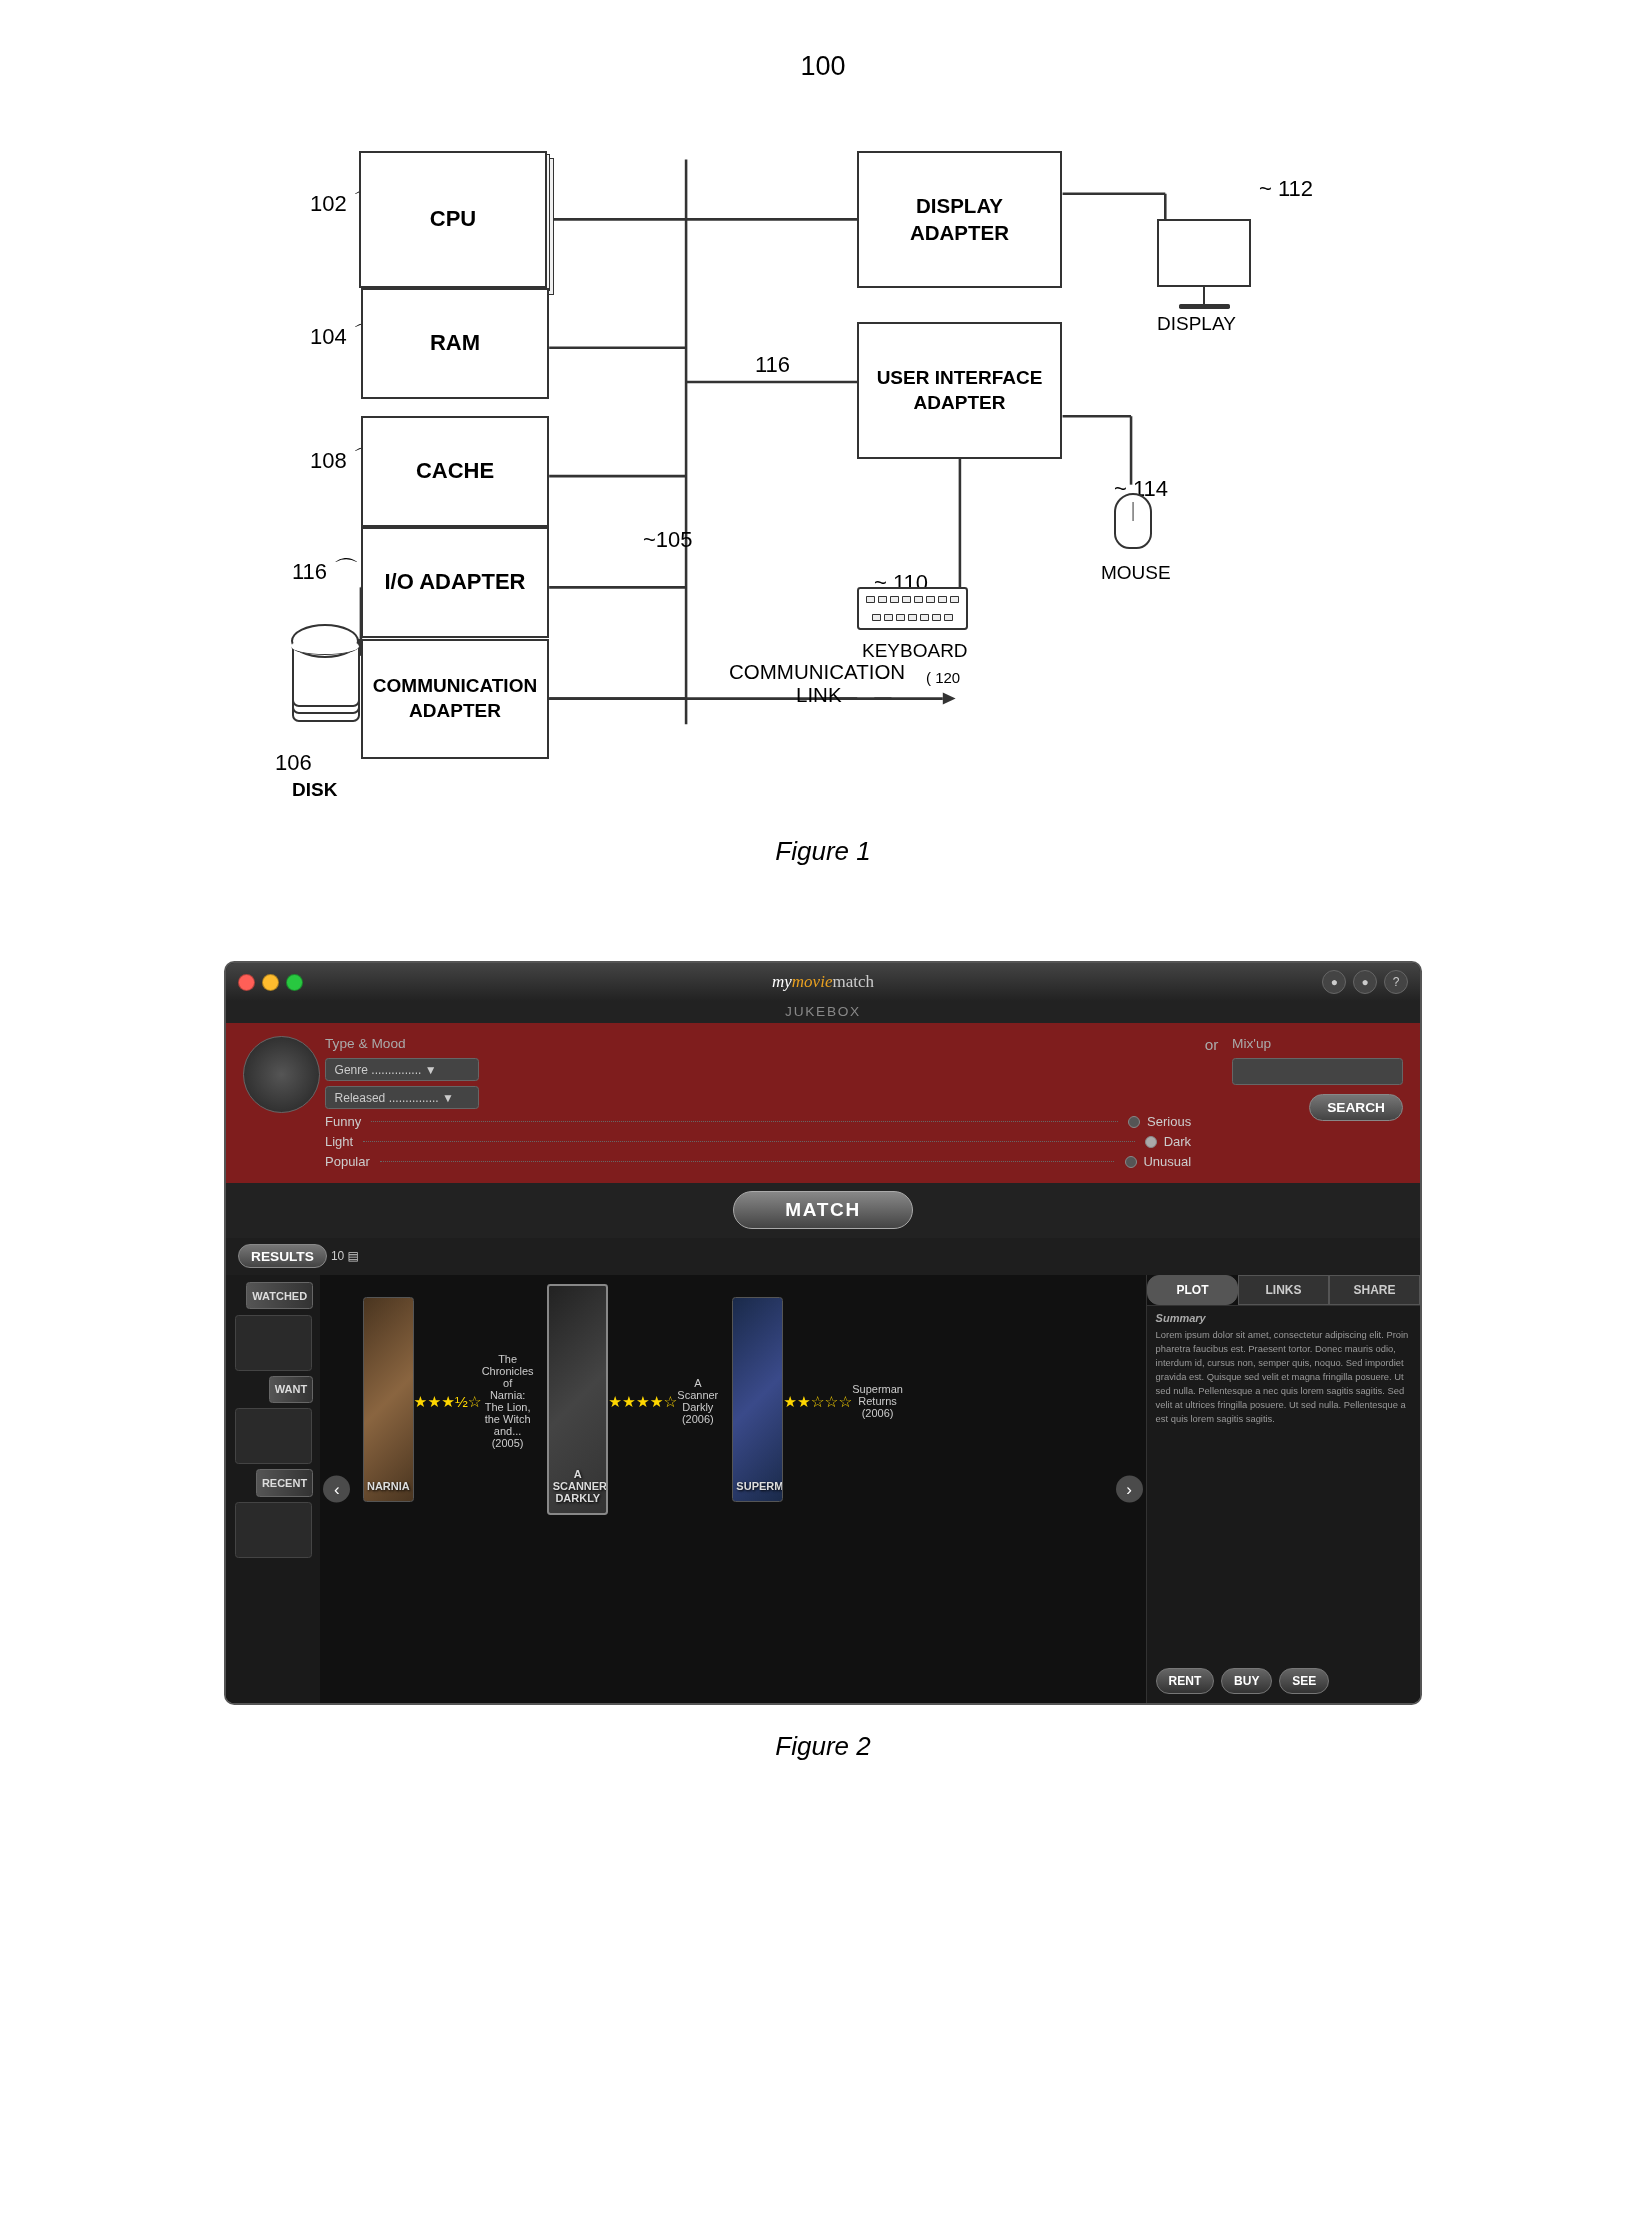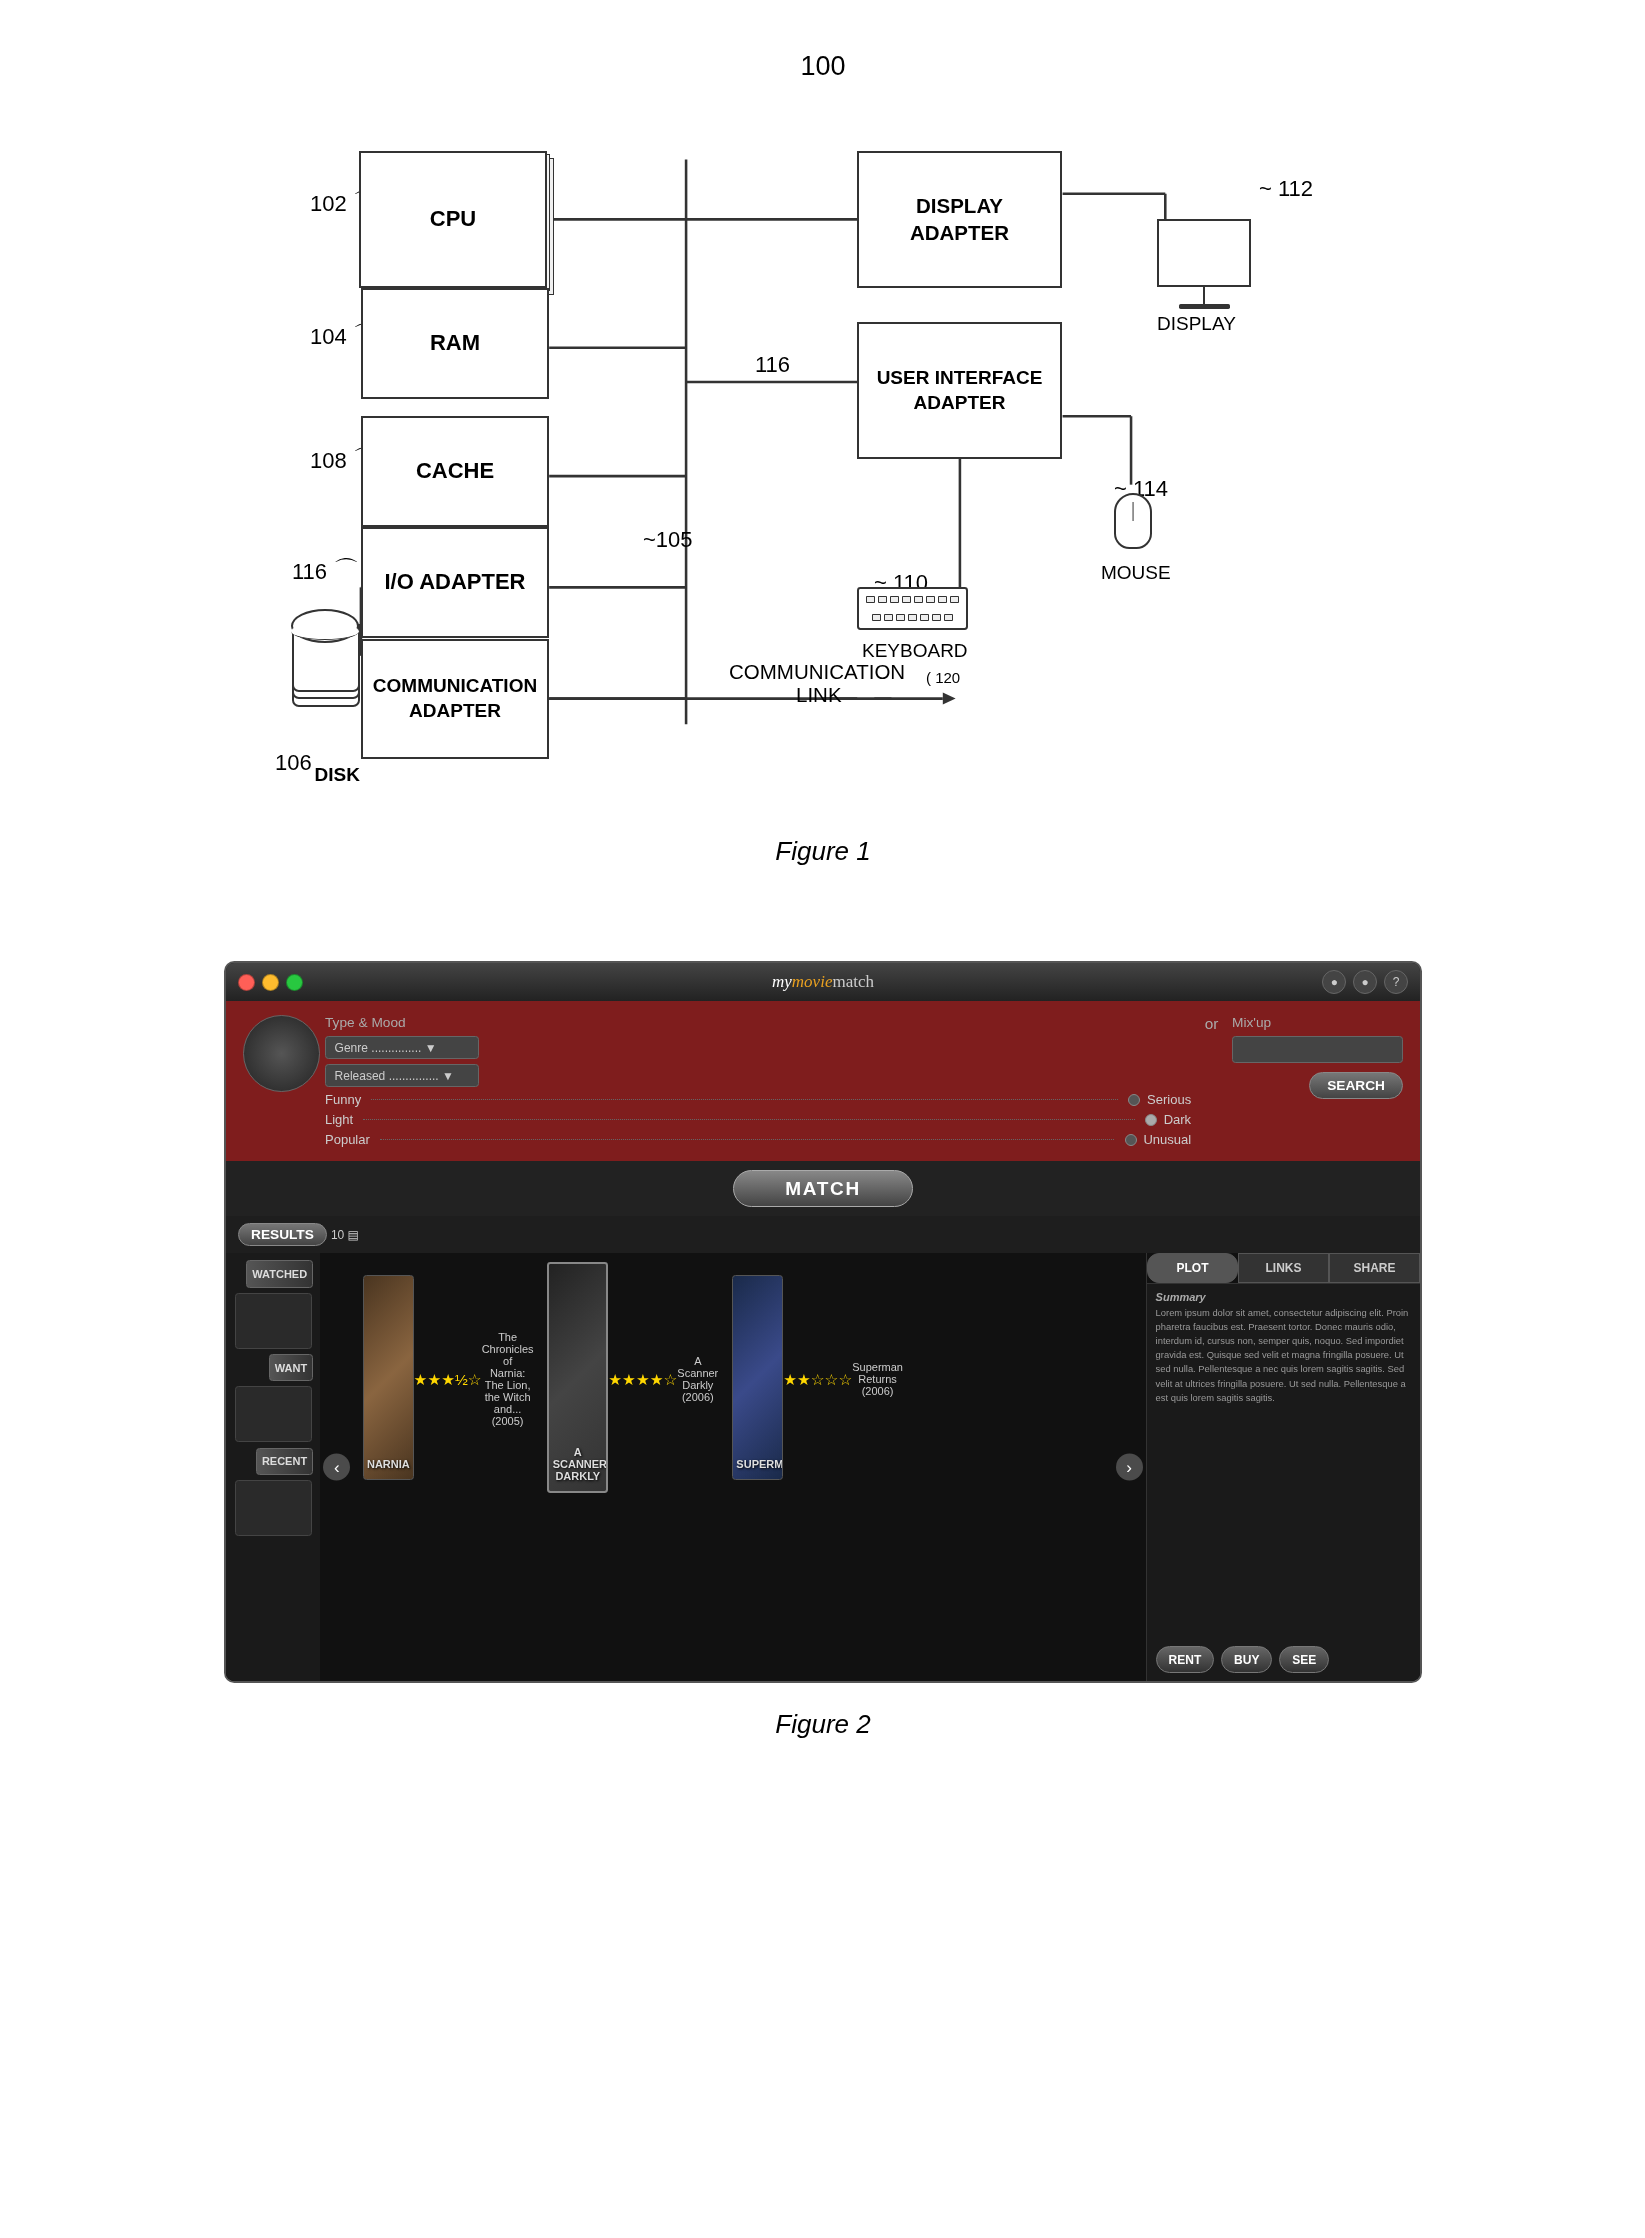--- a/index.html
+++ b/index.html
@@ -661,21 +661,21 @@
         <div class="key"></div>
         <div class="key"></div>
         <div class="key"></div>
     </div>
     <div class="label" style="left:638px; top:532px; font-size:19px;">KEYBOARD</div>
 
     <div class="label" style="left:505px; top:552px; font-size:20.5px;">COMMUNICATION</div>
     <div class="label" style="left:572px; top:575px; font-size:20.5px;">LINK</div>
     <div class="label" style="left:702px; top:561px; font-size:15px;">( 120</div>
 
-    <div style="position:absolute; left:68px; top:516px; display:flex; flex-direction:column; align-items:flex-end;">
+    <div style="position:absolute; left:68px; top:531px; display:flex; flex-direction:column; align-items:flex-start;">
       <div style="position:relative;">
 
         <div style="position:absolute; left:0; top:15.4px; width:68px; height:68px; border:2.6px solid #333; border-radius: 0 0 6.8px 6.8px; background:#fff;"></div>
         <div style="position:absolute; left:0; top:6.8px; width:68px; height:68px; border:2.6px solid #333; border-radius: 0 0 6.8px 6.8px; background:#fff;"></div>
         <div style="width:68px; height:68px; border:2.6px solid #333; border-radius:0 0 6.8px 6.8px; background:#fff; position:relative; z-index:3;">
           <div style="position:absolute; top:-17px; left:-2.6px; width:68px; height:34px; border:2.6px solid #333; border-radius:50%; background:#fff; z-index:4;"></div>
           <div style="position:absolute; top:-2.6px; left:-2.6px; width:68px; height:17px; border-radius:50%; background:#fff; border-bottom:1.7px solid #333; z-index:5;"></div>
         </div>
       </div>
       <div style="margin-top:72px; font-size:19px; font-weight:bold;">DISK</div>
@@ -699,20 +699,23 @@
       <div class="titlebar-title">
         <span class="title-my">my</span><span class="title-movie">movie</span><span class="title-match">match</span>
       </div>
       <div style="margin-left:auto; display:flex; gap:6.8px;">
         <div style="width:24px;height:24px;border-radius:50%;background:#444;border:0.9px solid #666;display:flex;align-items:center;justify-content:center;color:#ccc;font-size:12px;">●</div>
         <div style="width:24px;height:24px;border-radius:50%;background:#444;border:0.9px solid #666;display:flex;align-items:center;justify-content:center;color:#ccc;font-size:12px;">●</div>
         <div style="width:24px;height:24px;border-radius:50%;background:#444;border:0.9px solid #666;display:flex;align-items:center;justify-content:center;color:#ccc;font-size:12px;">?</div>
       </div>
     </div>
 
+    <div class="subtitle-bar">
+      <span>JUKEBOX</span>
+    </div>
 
     <div class="controls-area">
       <div class="avatar-circle"></div>
 
       <div class="type-mood-panel">
         <div class="panel-title">Type &amp; Mood</div>
         <div class="dropdown-fake">
           <span>Genre</span> <span>...............</span> ▼
         </div>
         <div class="dropdown-fake">

